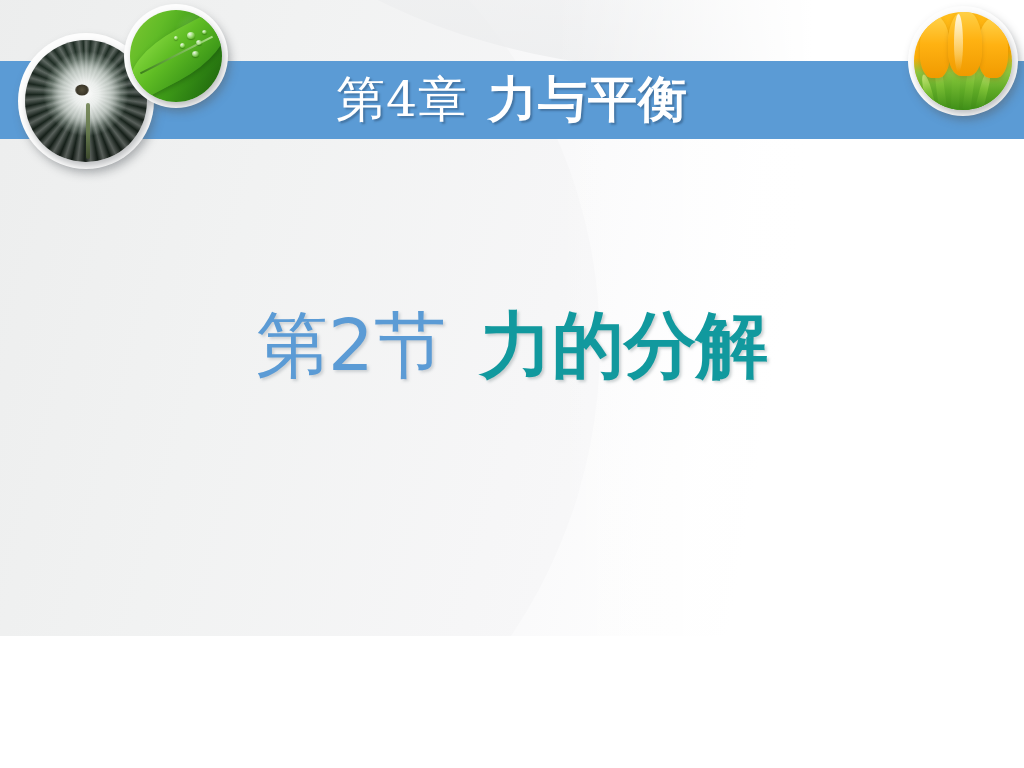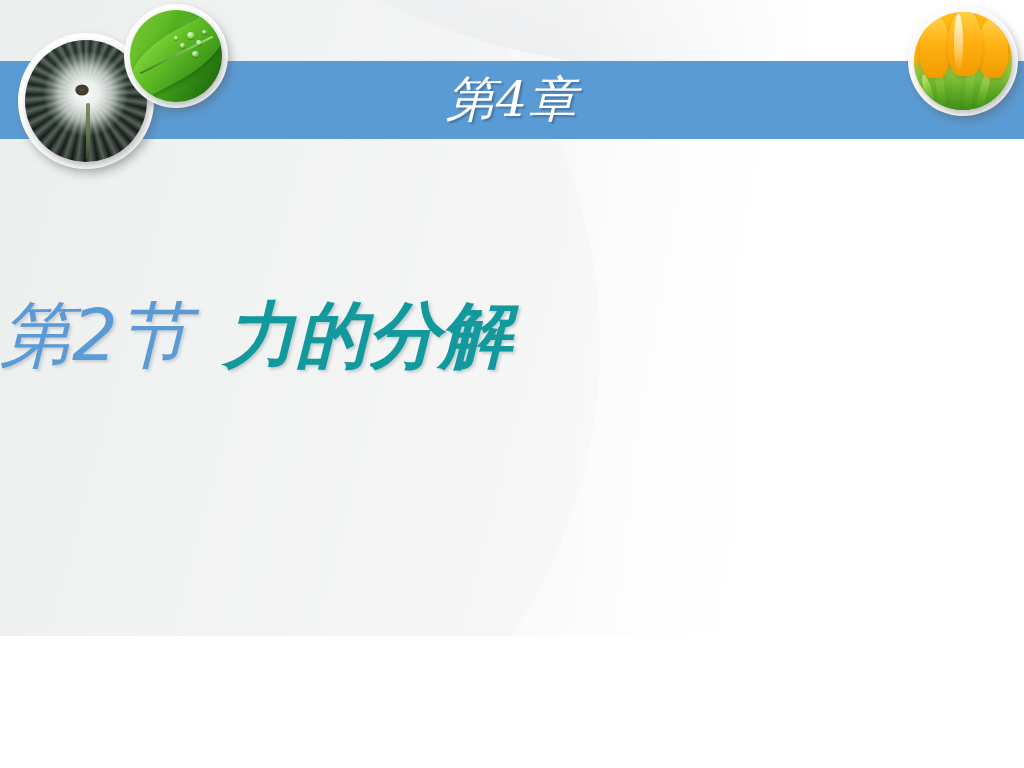--- a/index.html
+++ b/index.html
@@ -11,21 +11,20 @@
   body {
     font-family: "Liberation Sans", "DejaVu Sans", sans-serif;
   }
 
   #slide {
     position: relative;
     width: 1024px;
     height: 636px;
     overflow: hidden;
     background: #ffffff;
-    font-style: italic;
   }
 
   
   .bg-base {
     position: absolute;
     inset: 0;
     background: linear-gradient(100deg, #eceded 0%, #f2f3f3 26%, #f9f9fa 52%, #ffffff 74%, #ffffff 100%);
   }
 
   .bg-circle {
@@ -244,22 +243,23 @@
   .b1 { left: 22px; height: 50px; transform: rotate(-7deg); }
   .b2 { left: 38px; height: 62px; transform: rotate(2deg); }
   .b3 { left: 52px; height: 54px; transform: rotate(8deg); }
   .b4 { left: 66px; height: 42px; transform: rotate(14deg); }
   .b5 { left: 10px; height: 36px; transform: rotate(-14deg); }
 
   
   .main-title {
     position: absolute;
     left: 0;
-    top: 298px;
-    width: 1024px;
+    top: 308px;
+    width: 1024px;
+    text-align: center;
     white-space: nowrap;
     line-height: 1.05;
   }
   .title-section {
     font-family: "DejaVu Sans", "Liberation Sans", sans-serif;
     font-size: 72px;
     font-weight: 400;
     color: #5b9bd5;
     text-shadow: 2px 2px 3px rgba(130,140,150,0.35);
   }
@@ -294,20 +294,21 @@
 <div id="slide">
 
   <div class="bg-base"></div>
   <div class="bg-circle"></div>
   <div class="bg-arc-top"></div>
   <div class="bg-wash-right"></div>
 
   <div class="banner"></div>
   <div class="banner-title">
     <span class="banner-chapter">第4章</span>
+    <span class="banner-topic">力与平衡</span>
   </div>
 
   <div class="photo-ring ring-dandelion"></div>
   <div class="photo-circle pic-dandelion">
     <div class="dandelion-stem"></div>
     <div class="dandelion-core"></div>
   </div>
 
   <div class="photo-ring ring-leaf"></div>
   <div class="photo-circle pic-leaf">

